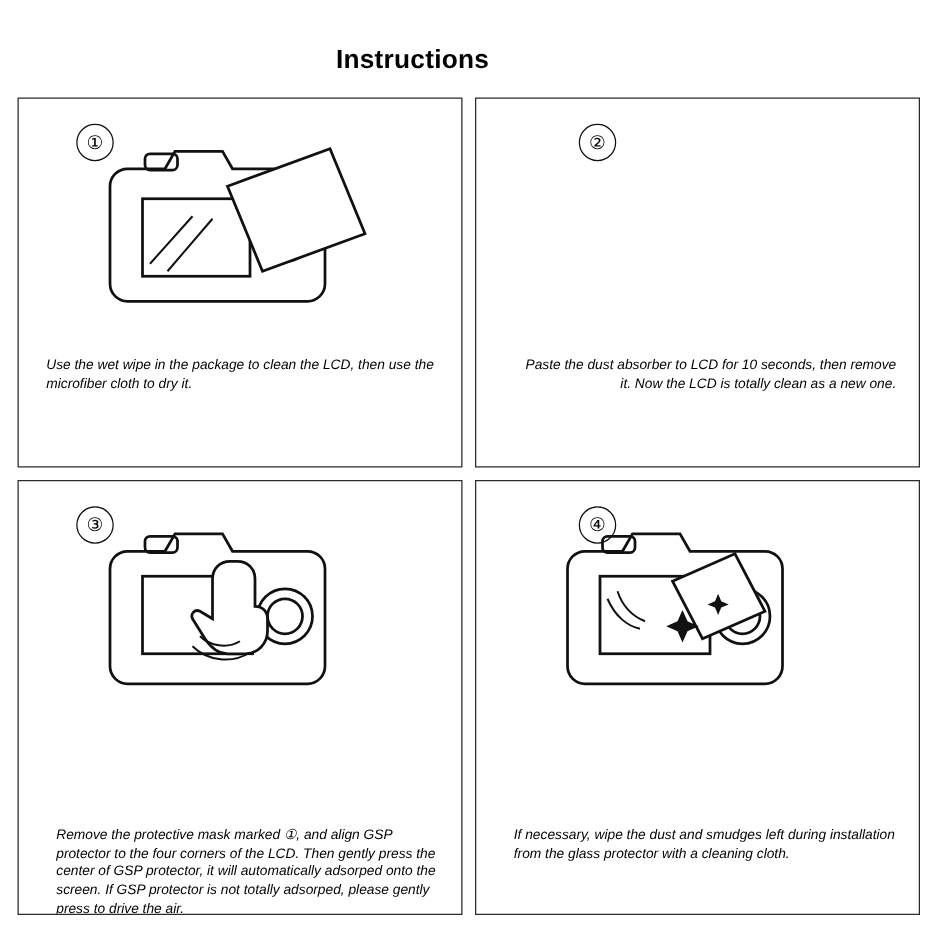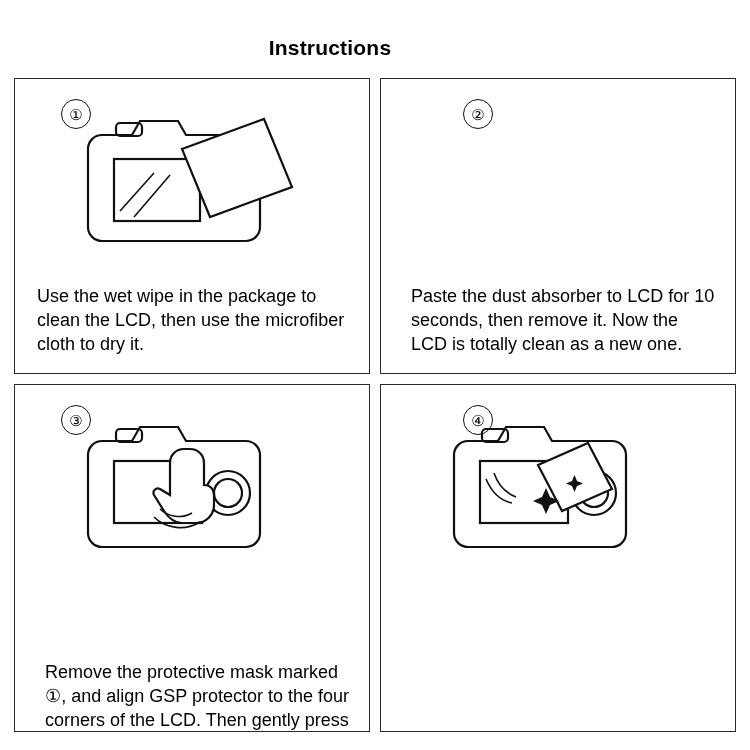--- a/index.html
+++ b/index.html
@@ -66,26 +66,27 @@
     top: 8px;
     width: 100%;
     height: 190px;
   }
   .art svg { display: block; margin: 0 auto; }
   .caption {
     position: absolute;
     left: 0;
     right: 0;
     padding: 0 18px 0 22px;
-    font-size: 18px;
+    font-size: 11px;
     line-height: 1.33;
     box-sizing: border-box;
+    font-style: italic;
   }
   .p1 .caption { top: 206px; }
-  .p2 .caption { top: 206px; left: 8px; }
+  .p2 .caption { top: 206px; left: 8px; text-align: right; }
   .p3 .caption { top: 276px; left: 8px; }
   .p4 .caption { top: 276px; left: 8px; }
   .p2 .step-number, .p4 .step-number { left: 82px; }
   .dust-label {
     font-family: "Liberation Sans", sans-serif;
     font-size: 12.5px;
   }
 </style>
 </head>
 <body>
@@ -155,16 +156,17 @@
 
           <path d="M78 86 c6 14 16 22 26 24" stroke-width="1.6"></path>
           <path d="M86 80 c4 12 12 20 22 24" stroke-width="1.6"></path>
 
           <path d="M130 72 L180 50 L204 96 L154 118 Z" fill="#ffffff"></path>
 
           <path d="M134 104 l4 -9 l4 9 l9 4 l-9 4 l-4 9 l-4 -9 l-9 -4 z" fill="#111" stroke="none"></path>
           <path d="M164 88 l2.5 -6 l2.5 6 l6 2.5 l-6 2.5 l-2.5 6 l-2.5 -6 l-6 -2.5 z" fill="#111" stroke="none"></path>
         </svg>
       </div>
+      <div class="caption">If necessary, wipe the dust and smudges left during installation from the glass protector with a cleaning cloth.</div>
     </div>
 
   </div>
 </div>
 
 </body></html>

